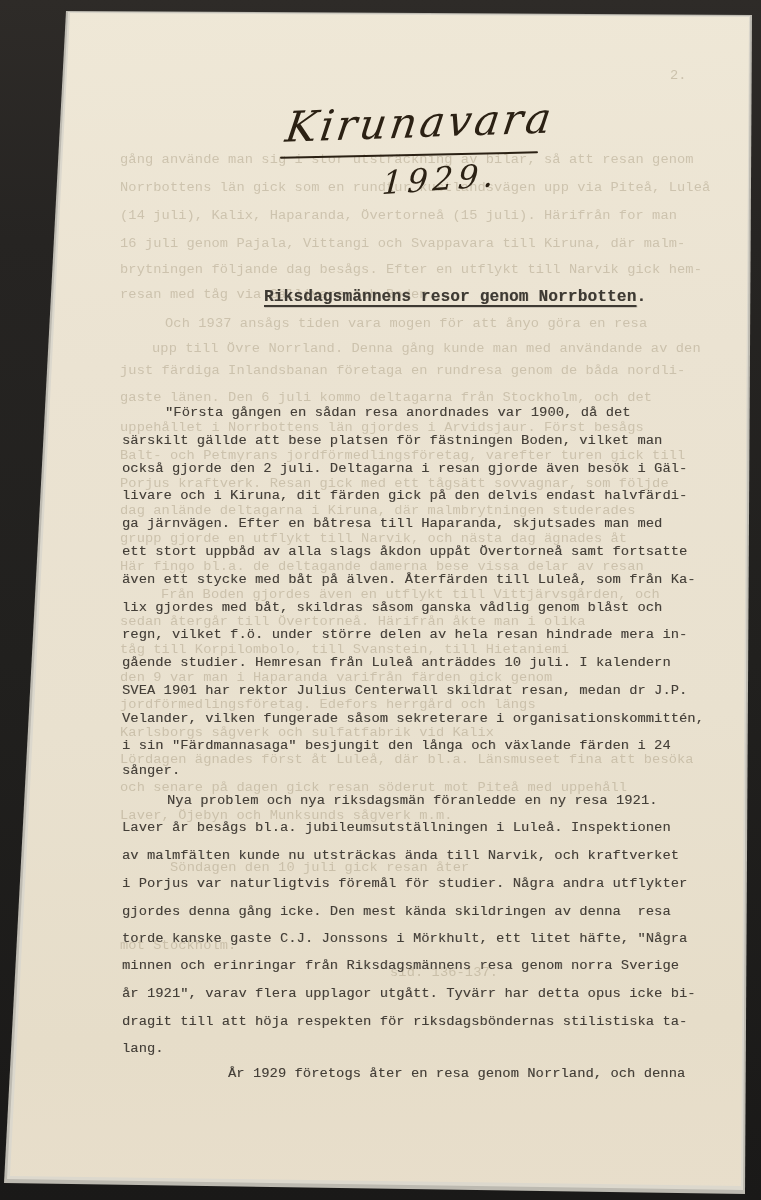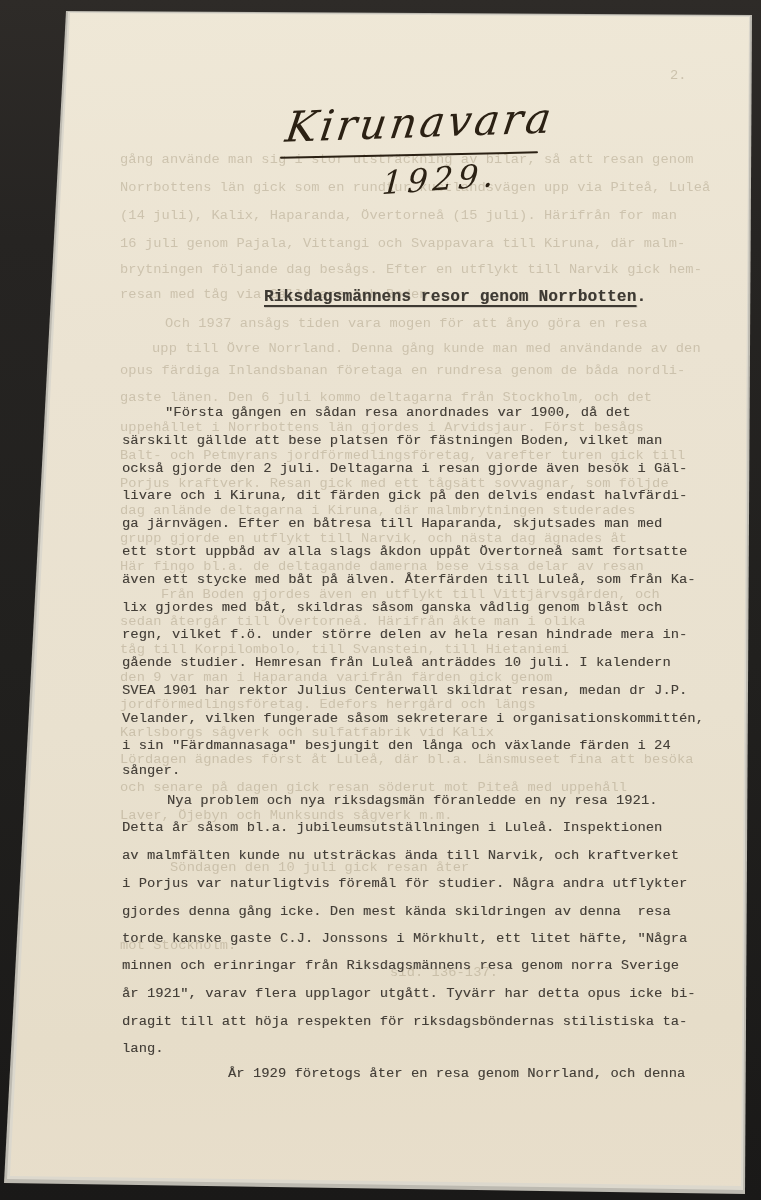--- a/index.html
+++ b/index.html
@@ -119,21 +119,21 @@
     <div id="ghost-layer">
       <span class="ghost-num">2.</span>
     <div class="ghost-line" style="top: 152px; left: 120px;">gång använde man sig i stor utsträckning av bilar, så att resan genom</div>
         <div class="ghost-line" style="top: 180px; left: 120px;">Norrbottens län gick som en rundtur kustlandsvägen upp via Piteå, Luleå</div>
         <div class="ghost-line" style="top: 208px; left: 120px;">(14 juli), Kalix, Haparanda, Övertorneå (15 juli). Härifrån for man</div>
         <div class="ghost-line" style="top: 236px; left: 120px;">16 juli genom Pajala, Vittangi och Svappavara till Kiruna, där malm-</div>
         <div class="ghost-line" style="top: 262px; left: 120px;">brytningen följande dag besågs. Efter en utflykt till Narvik gick hem-</div>
         <div class="ghost-line" style="top: 287px; left: 120px;">resan med tåg via Gällivare och Boden.</div>
         <div class="ghost-line" style="top: 316px; left: 165px;">Och 1937 ansågs tiden vara mogen för att ånyo göra en resa</div>
         <div class="ghost-line" style="top: 341px; left: 120px; margin-left: 32px;">upp till Övre Norrland. Denna gång kunde man med användande av den</div>
-        <div class="ghost-line" style="top: 363px; left: 120px;">opus färdiga Inlandsbanan företaga en rundresa genom de båda nordli-</div>
+        <div class="ghost-line" style="top: 363px; left: 120px;">just färdiga Inlandsbanan företaga en rundresa genom de båda nordli-</div>
         <div class="ghost-line" style="top: 390px; left: 120px;">gaste länen. Den 6 juli kommo deltagarna från Stockholm, och det</div>
         <div class="ghost-line" style="top: 420px; left: 120px;">uppehållet i Norrbottens län gjordes i Arvidsjaur. Först besågs</div>
         <div class="ghost-line" style="top: 448px; left: 120px;">Balt- och Petmyrans jordförmedlingsföretag, varefter turen gick till</div>
         <div class="ghost-line" style="top: 476px; left: 120px;">Porjus kraftverk. Resan gick med ett tågsätt sovvagnar, som följde</div>
         <div class="ghost-line" style="top: 503px; left: 120px;">dag anlände deltagarna i Kiruna, där malmbrytningen studerades</div>
         <div class="ghost-line" style="top: 531px; left: 120px;">grupp gjorde en utflykt till Narvik, och nästa dag ägnades åt</div>
         <div class="ghost-line" style="top: 559px; left: 120px;">Här fingo bl.a. de deltagande damerna bese vissa delar av resan</div>
         <div class="ghost-line" style="top: 587px; left: 120px; margin-left: 41px;">Från Boden gjordes även en utflykt till Vittjärvsgården, och</div>
         <div class="ghost-line" style="top: 614px; left: 120px;">sedan återgår till Övertorneå. Härifrån åkte man i olika</div>
         <div class="ghost-line" style="top: 642px; left: 120px;">tåg till Korpilombolo, till Svanstein, till Hietaniemi</div>
@@ -163,21 +163,21 @@
         <div class="typed-line" style="top: 544px; left: 122px;">ett stort uppbåd av alla slags åkdon uppåt Övertorneå samt fortsatte</div>
         <div class="typed-line" style="top: 572px; left: 122px;">även ett stycke med båt på älven. Återfärden till Luleå, som från Ka-</div>
         <div class="typed-line" style="top: 600px; left: 122px;">lix gjordes med båt, skildras såsom ganska vådlig genom blåst och</div>
         <div class="typed-line" style="top: 627px; left: 122px;">regn, vilket f.ö. under större delen av hela resan hindrade mera in-</div>
         <div class="typed-line" style="top: 655px; left: 122px;">gående studier. Hemresan från Luleå anträddes 10 juli. I kalendern</div>
         <div class="typed-line" style="top: 683px; left: 122px;">SVEA 1901 har rektor Julius Centerwall skildrat resan, medan dr J.P.</div>
         <div class="typed-line" style="top: 711px; left: 122px;">Velander, vilken fungerade såsom sekreterare i organisationskommittén,</div>
         <div class="typed-line" style="top: 738px; left: 122px;">i sin "Färdmannasaga" besjungit den långa och växlande färden i 24</div>
         <div class="typed-line" style="top: 763px; left: 122px;">sånger.</div>
         <div class="typed-line" style="top: 793px; left: 167px;">Nya problem och nya riksdagsmän föranledde en ny resa 1921.</div>
-        <div class="typed-line" style="top: 820px; left: 122px;">Detta år såsom bl.a. jubileumsutställningen i Luleå. Inspektionen</div>
+        <div class="typed-line" style="top: 820px; left: 122px;">Laver år besågs bl.a. jubileumsutställningen i Luleå. Inspektionen</div>
         <div class="typed-line" style="top: 848px; left: 122px;">av malmfälten kunde nu utsträckas ända till Narvik, och kraftverket</div>
         <div class="typed-line" style="top: 876px; left: 122px;">i Porjus var naturligtvis föremål för studier. Några andra utflykter</div>
         <div class="typed-line" style="top: 904px; left: 122px;">gjordes denna gång icke. Den mest kända skildringen av denna  resa</div>
         <div class="typed-line" style="top: 931px; left: 122px;">torde kanske gaste C.J. Jonssons i Mörkhult, ett litet häfte, "Några</div>
         <div class="typed-line" style="top: 958px; left: 122px;">minnen och erinringar från Riksdagsmännens resa genom norra Sverige</div>
         <div class="typed-line" style="top: 986px; left: 122px;">år 1921", varav flera upplagor utgått. Tyvärr har detta opus icke bi-</div>
         <div class="typed-line" style="top: 1014px; left: 122px;">dragit till att höja respekten för riksdagsböndernas stilistiska ta-</div>
         <div class="typed-line" style="top: 1041px; left: 122px;">lang.</div>
         <div class="typed-line" style="top: 1066px; left: 228px;">År 1929 företogs åter en resa genom Norrland, och denna</div>
       </div>

